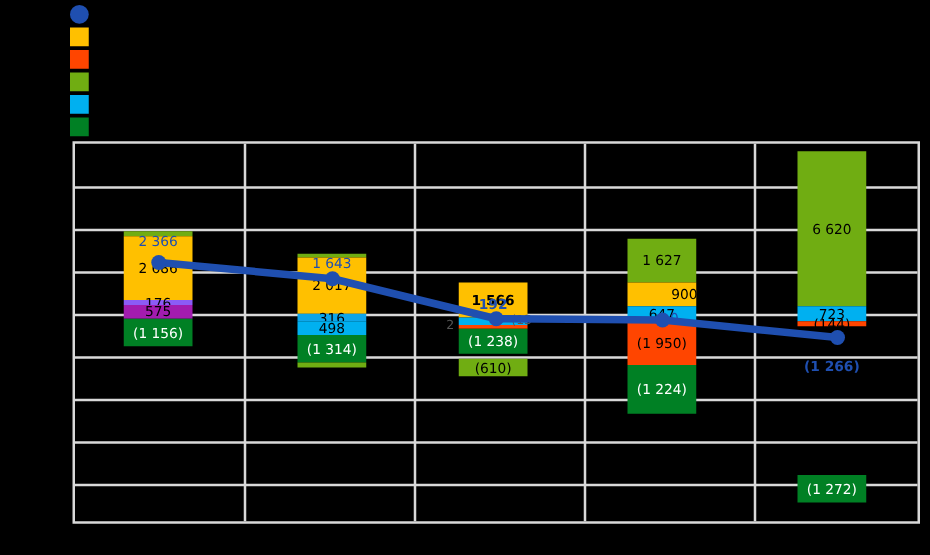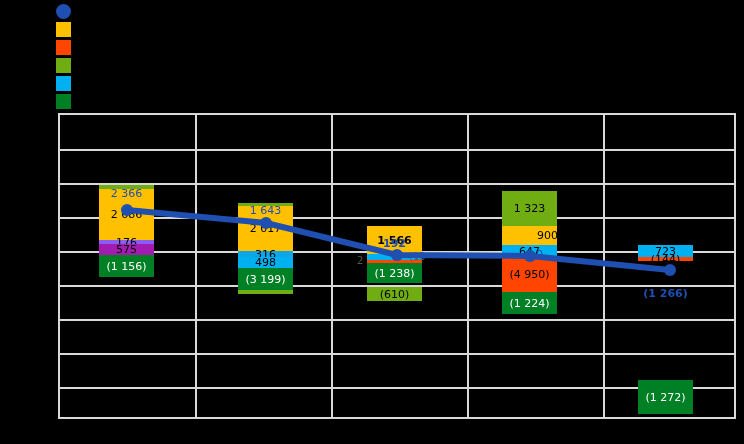--- a/index.html
+++ b/index.html
@@ -170,21 +170,21 @@
           <div class="seg" style="top: 91px; height: 45px; background: rgb(255, 192, 0);">
             <span class="seg-label" style="color: rgb(0, 0, 0);">2 017</span>
           </div>
           <div class="seg" style="top: 136px; height: 6px; background: #0ea5e9;">
             <span class="seg-label" style="color: rgb(0, 0, 0);">316</span>
           </div>
           <div class="seg" style="top: 142px; height: 11px; background: rgb(0, 176, 240);">
             <span class="seg-label" style="color: rgb(0, 0, 0);">498</span>
           </div>
           <div class="seg" style="top: 153px; height: 22px; background: rgb(0, 128, 36);">
-            <span class="seg-label" style="color: rgb(255, 255, 255);">(3 199)</span>
+            <span class="seg-label" style="color: rgb(255, 255, 255);">(1 314)</span>
           </div>
           <div class="seg" style="top: 175px; height: 4px; background: rgb(112, 173, 18);"></div>
           <div class="float-label" style="top: 89px; color: rgb(31, 79, 176); font-weight: 400;">1 643</div>
         </div>
         <div class="bar-group" style="left: 307px; width: 55px; top: 0px; height: 306px;">
           <div class="seg" style="top: 111px; height: 28px; background: rgb(255, 192, 0); font-weight: bold;">
             <span class="seg-label" style="color: rgb(0, 0, 0);">1 566</span>
           </div>
           <div class="seg" style="top: 139px; height: 6px; background: rgb(0, 176, 240);"></div>
           <div class="seg" style="top: 145px; height: 3px; background: rgb(255, 69, 0);"></div>
@@ -193,44 +193,47 @@
           </div>
           <div class="seg" style="top: 172px; height: 14px; background: rgb(112, 173, 18);">
             <span class="seg-label" style="color: rgb(0, 0, 0);">(610)</span>
           </div>
           <div class="float-label" style="top: 122px; color: rgb(31, 79, 176); font-weight: 700;">192</div>
           <div class="float-label" style="top: 140px; left: -10px; width: auto; color: rgb(85, 85, 85); font-size: 10px;">2</div>
           <div class="float-label" style="top: 136px; left: 42px; width: auto; color: rgb(85, 85, 85); font-size: 10px;">(13</div>
         </div>
         <div class="bar-group" style="left: 442px; width: 55px; top: 0px; height: 306px;">
           <div class="seg" style="top: 76px; height: 35px; background: rgb(112, 173, 18);">
-            <span class="seg-label" style="color: rgb(0, 0, 0);">1 323</span>
+            <span class="seg-label" style="color: rgb(0, 0, 0);">1 627</span>
           </div>
           <div class="seg" style="top: 111px; height: 19px; background: rgb(255, 192, 0); padding-left: 36px;">
             <span class="seg-label" style="color: rgb(0, 0, 0);">900</span>
           </div>
           <div class="seg" style="top: 130px; height: 12px; background: rgb(0, 176, 240);">
             <span class="seg-label" style="color: rgb(0, 0, 0);">647</span>
           </div>
           <div class="seg" style="top: 142px; height: 35px; background: rgb(255, 69, 0);">
-            <span class="seg-label" style="color: rgb(0, 0, 0);">(4 950)</span>
-          </div>
-          <div class="seg" style="top: 177px; height: 22px; background: rgb(0, 128, 36);">
+            <span class="seg-label" style="color: rgb(0, 0, 0);">(1 950)</span>
+          </div>
+          <div class="seg" style="top: 177px; height: 39px; background: rgb(0, 128, 36);">
             <span class="seg-label" style="color: rgb(255, 255, 255);">(1 224)</span>
           </div>
           <div class="float-label" style="top: 133px; color: rgb(31, 79, 176); font-weight: 400; left: 34px; width: auto;">0</div>
         </div>
         <div class="bar-group" style="left: 578px; width: 55px; top: 0px; height: 306px;">
+          <div class="seg" style="top: 6px; height: 124px; background: rgb(112, 173, 18);">
+            <span class="seg-label" style="color: rgb(0, 0, 0);">6 620</span>
+          </div>
           <div class="seg" style="top: 130px; height: 12px; background: rgb(0, 176, 240);">
             <span class="seg-label" style="color: rgb(0, 0, 0);">723</span>
           </div>
           <div class="seg" style="top: 142px; height: 4px; background: rgb(255, 69, 0);">
             <span class="seg-label" style="color: rgb(0, 0, 0);">(144)</span>
           </div>
-          <div class="seg" style="top: 265px; height: 34px; background: rgb(0, 128, 36);">
+          <div class="seg" style="top: 265px; height: 22px; background: rgb(0, 128, 36);">
             <span class="seg-label" style="color: rgb(255, 255, 255);">(1 272)</span>
           </div>
           <div class="float-label" style="top: 172px; color: rgb(31, 79, 176); font-weight: 700;">(1 266)</div>
         </div>
       </div>
     <svg id="line-layer" viewBox="0 0 678 306" preserveAspectRatio="none">
         <polyline points="67,95 206,108 337,140 470,141 610,155" fill="none" stroke="#1F4FB0" stroke-width="6" stroke-linejoin="round" stroke-linecap="round"></polyline>
         <circle cx="67" cy="95" r="6" fill="#1F4FB0"></circle>
         <circle cx="206" cy="108" r="6" fill="#1F4FB0"></circle>
         <circle cx="337" cy="140" r="6" fill="#1F4FB0"></circle>

